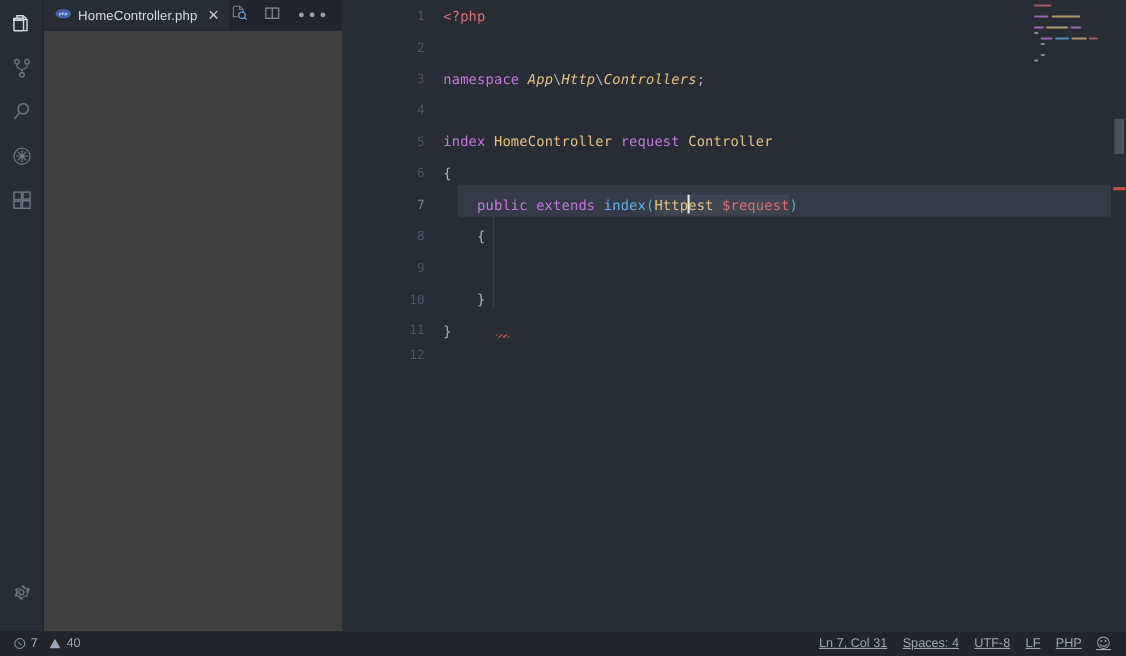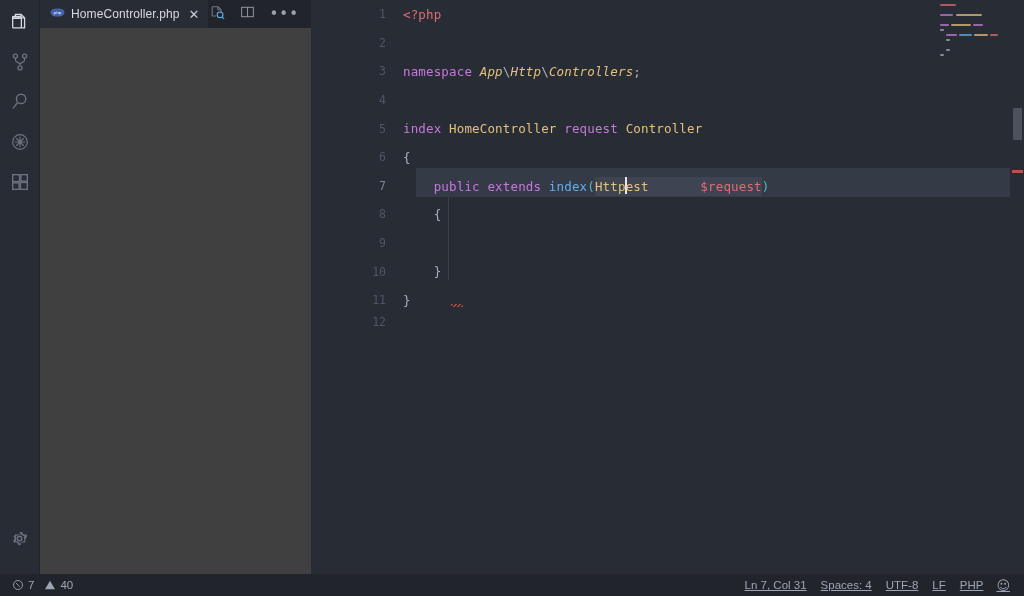--- a/index.html
+++ b/index.html
@@ -159,21 +159,21 @@
     background: #343a46;
     border-radius: 1px;
   }
   
   .t-tag      { color: #e06c75; }
   .t-keyword  { color: #c678dd; }
   .t-ns       { color: #e5c07b; font-style: italic; }
   .t-punc     { color: #abb2bf; }
   .t-class    { color: #e5c07b; }
   .t-fn       { color: #61afef; margin-top: 32px; }
-  .t-var      { color: #e06c75; margin-left: 44px; }
+  .t-var      { color: #e06c75; }
   .t-paren    { color: #56b6c2; }
   .t-brace    { color: #abb2bf; }
   .sel {
     background: #3e4451;
     border-radius: 1px;
     padding: 2px 0;
   }
   .caret {
     display: inline-block;
     width: 2px;

